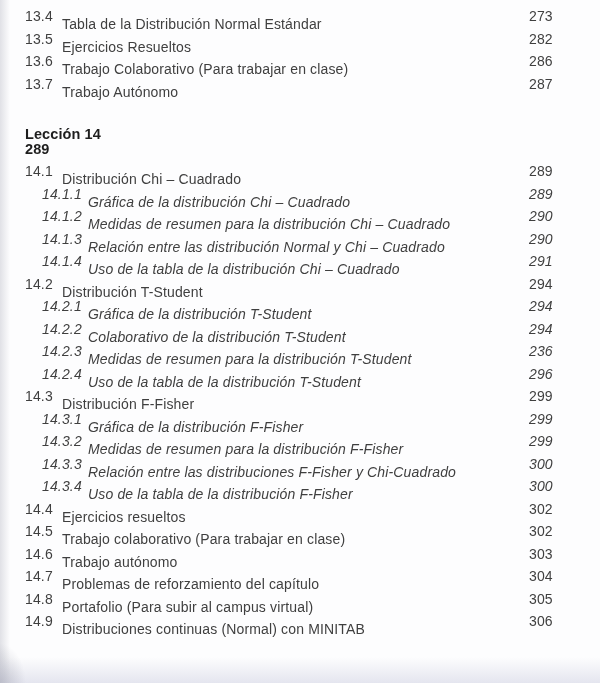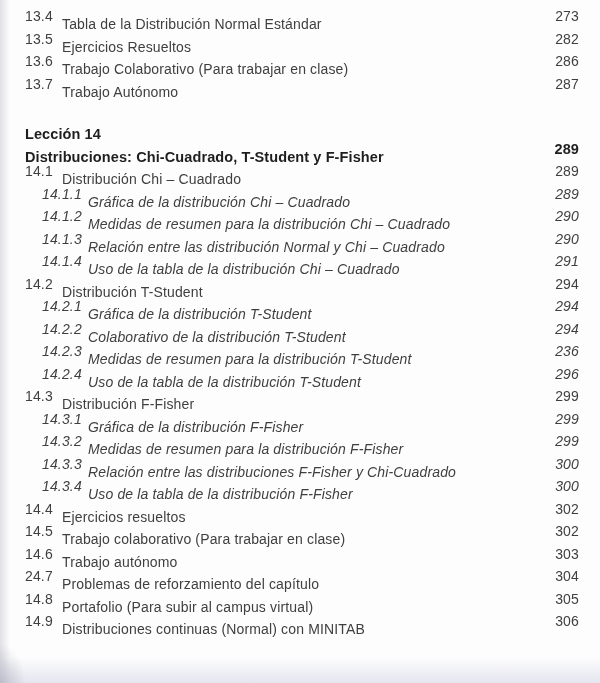--- a/index.html
+++ b/index.html
@@ -11,21 +11,21 @@
     height: 683px;
     position: relative;
     overflow: hidden;
     background: #fdfdfe;
     font-family: "Liberation Sans", sans-serif;
     -webkit-font-smoothing: antialiased;
   }
   .page {
     position: absolute;
     inset: 0;
-    padding: 5px 21px 0 25px;
+    padding: 5px 39px 0 25px;
     box-sizing: border-box;
     z-index: 2;
     border-radius: 13px;
   }
   .row {
     display: flex;
     align-items: center;
     height: 22.5px;
     font-size: 14px;
     color: var(--ink, #3f3f3f);
@@ -44,21 +44,20 @@
     width: 46px;
   }
   .row .title {
     flex: 1;
     overflow: hidden;
     margin-top: 16px;
   }
   .row .page-num {
     flex: none;
     min-width: 32px;
-    text-align: right;
   }
   .row.bold {
     font-weight: bold;
     color: var(--ink-bold, #1e1e1e);
     font-size: 14.5px;
     letter-spacing: 0.1px;
   }
   .row.chapter {
     margin-top: 20px;
     justify-content: center;
@@ -112,21 +111,20 @@
       </div>
       <div class="row lvl1">
         <span class="num">13.7</span>
         <span class="title">Trabajo Autónomo</span>
         <span class="page-num">287</span>
       </div>
       <div class="row bold chapter">
         <span class="title">Lección 14</span>
       </div>
       <div class="row bold">
-        <span class="title">Distribuciones: Chi-Cuadrado, T-Student y F-Fisher</span>
         <span class="page-num">289</span>
       </div>
       <div class="row lvl1">
         <span class="num">14.1</span>
         <span class="title">Distribución Chi – Cuadrado</span>
         <span class="page-num">289</span>
       </div>
       <div class="row lvl2">
         <span class="num">14.1.1</span>
         <span class="title">Gráfica de la distribución Chi – Cuadrado</span>
@@ -206,21 +204,21 @@
         <span class="num">14.5</span>
         <span class="title">Trabajo colaborativo (Para trabajar en clase)</span>
         <span class="page-num">302</span>
       </div>
       <div class="row lvl1">
         <span class="num">14.6</span>
         <span class="title">Trabajo autónomo</span>
         <span class="page-num">303</span>
       </div>
       <div class="row lvl1">
-        <span class="num">24.7</span>
+        <span class="num">14.7</span>
         <span class="title">Problemas de reforzamiento del capítulo</span>
         <span class="page-num">304</span>
       </div>
       <div class="row lvl1">
         <span class="num">14.8</span>
         <span class="title">Portafolio (Para subir al campus virtual)</span>
         <span class="page-num">305</span>
       </div>
       <div class="row lvl1">
         <span class="num">14.9</span>

